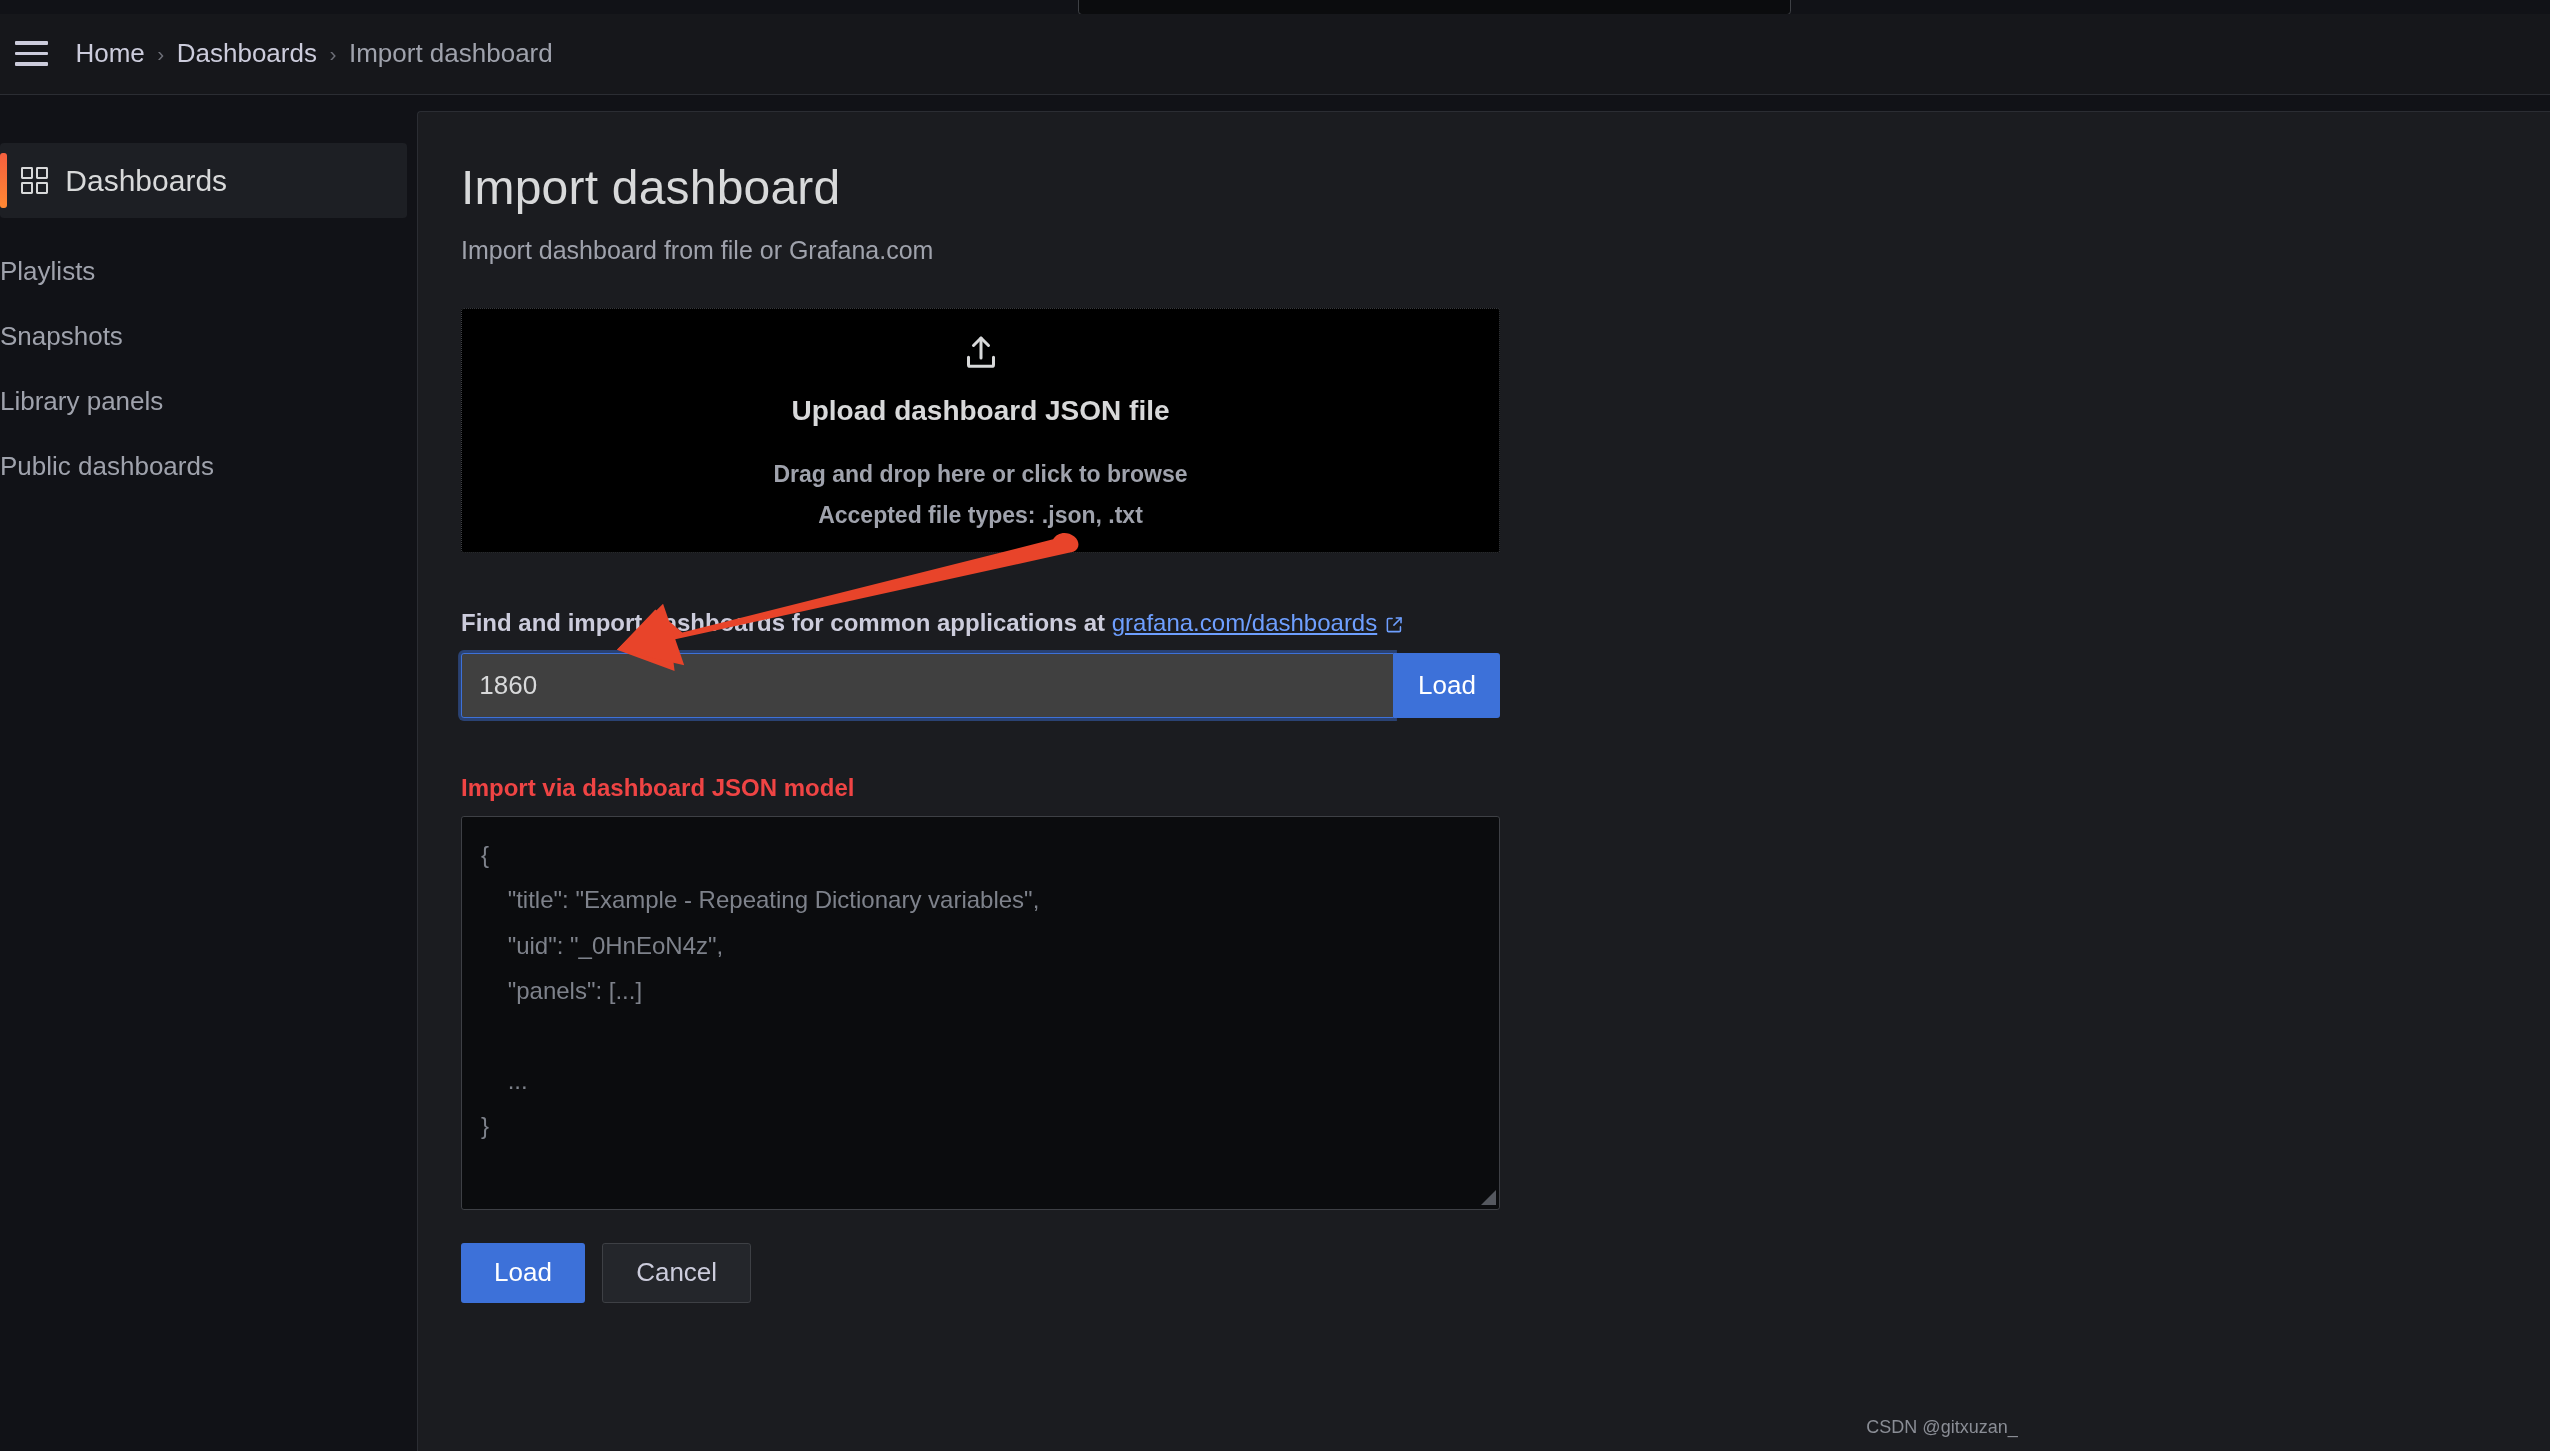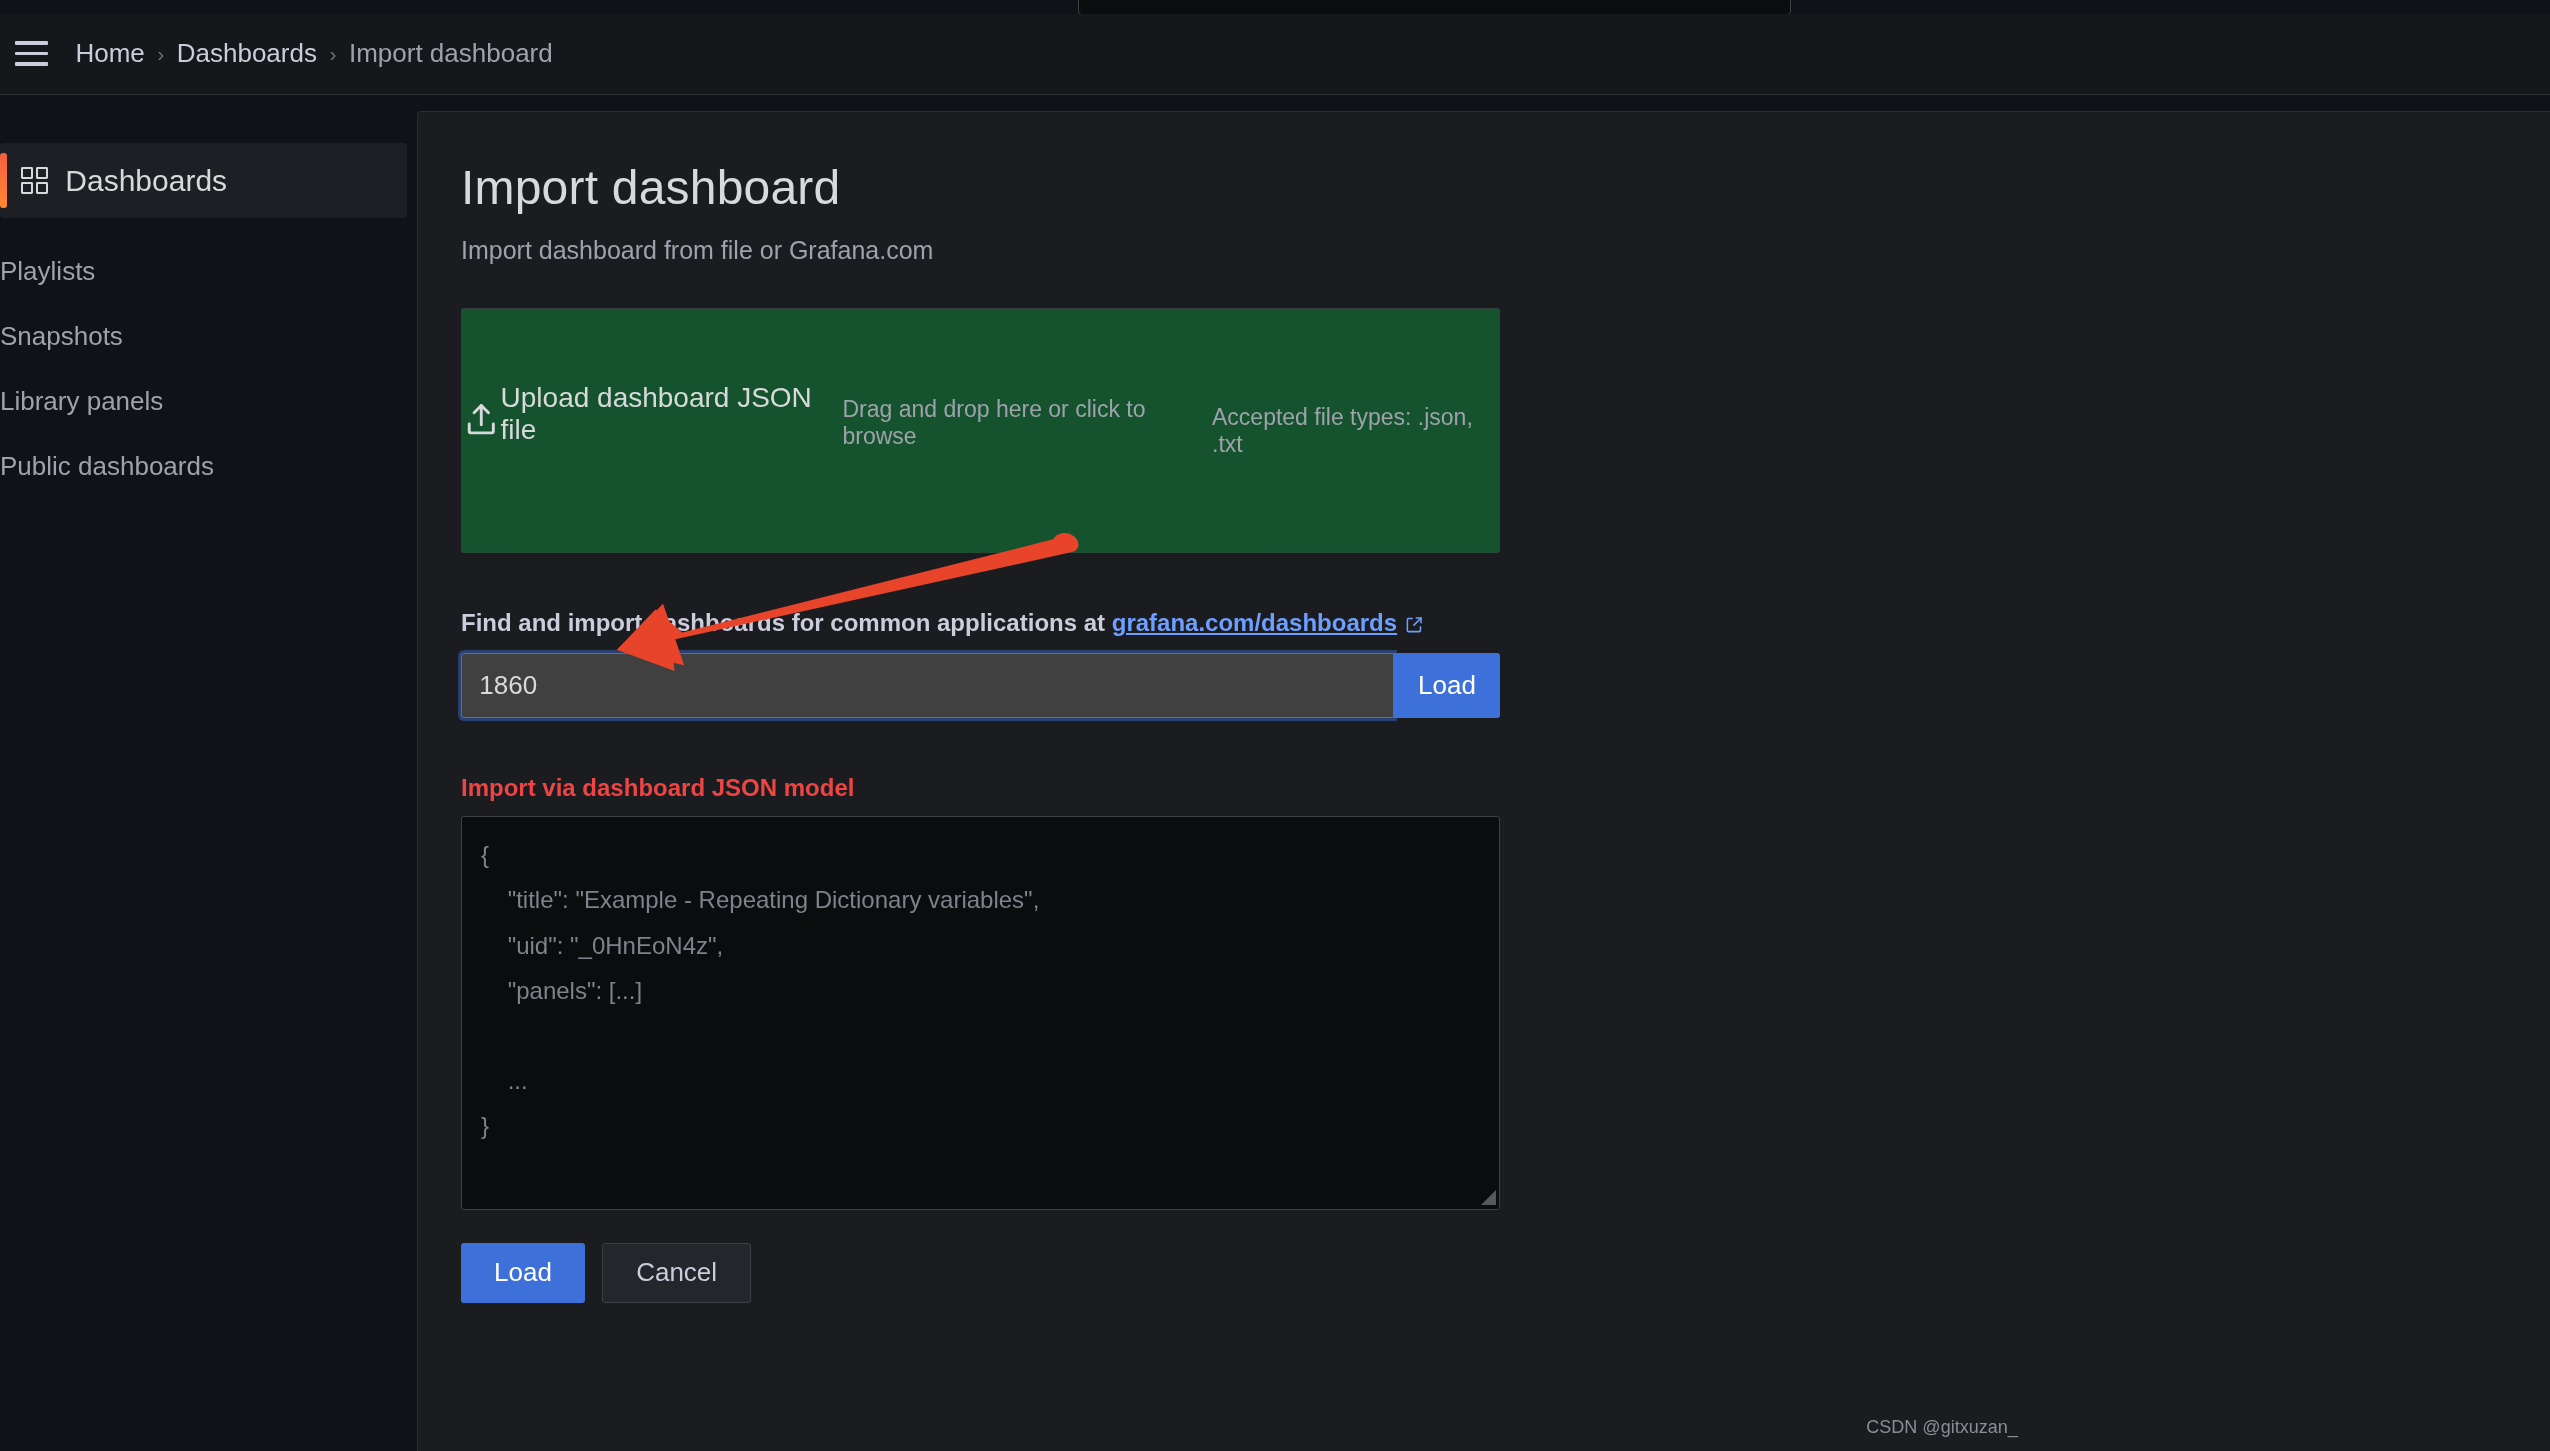--- a/index.html
+++ b/index.html
@@ -184,26 +184,27 @@
     color: #9FA2AC;
   }
 
   
   .dropzone {
     margin-top: 43px;
     width: 1039px;
     height: 245px;
     border: 1.9px dotted #3E4045;
     border-radius: 2.9px;
-    background: #14532d;
-    display: flex;
-    flex-direction: row;
+    background: #000000;
+    display: flex;
+    flex-direction: column;
     align-items: center;
     justify-content: center;
     cursor: pointer;
+    font-weight: bold;
   }
   .upload-icon {
     width: 40px;
     height: 42px;
     margin-bottom: 21px;
   }
   .dz-title {
     font-size: 28px;
     color: #D8D9DA;
     margin-bottom: 34px;
@@ -219,21 +220,21 @@
   .find-label {
     margin-top: 56px;
     font-size: 24px;
     font-weight: 700;
     color: #CCCCDC;
     white-space: nowrap;
   }
   .find-label .link {
     color: #6E9FFF;
     text-decoration: underline;
-    font-weight: 700;
+    font-weight: 400;
     cursor: pointer;
   }
   .ext-icon {
     display: inline-block;
     vertical-align: -2.9px;
     margin-left: 7.7px;
   }
 
   .load-row {
     margin-top: 13.5px;

